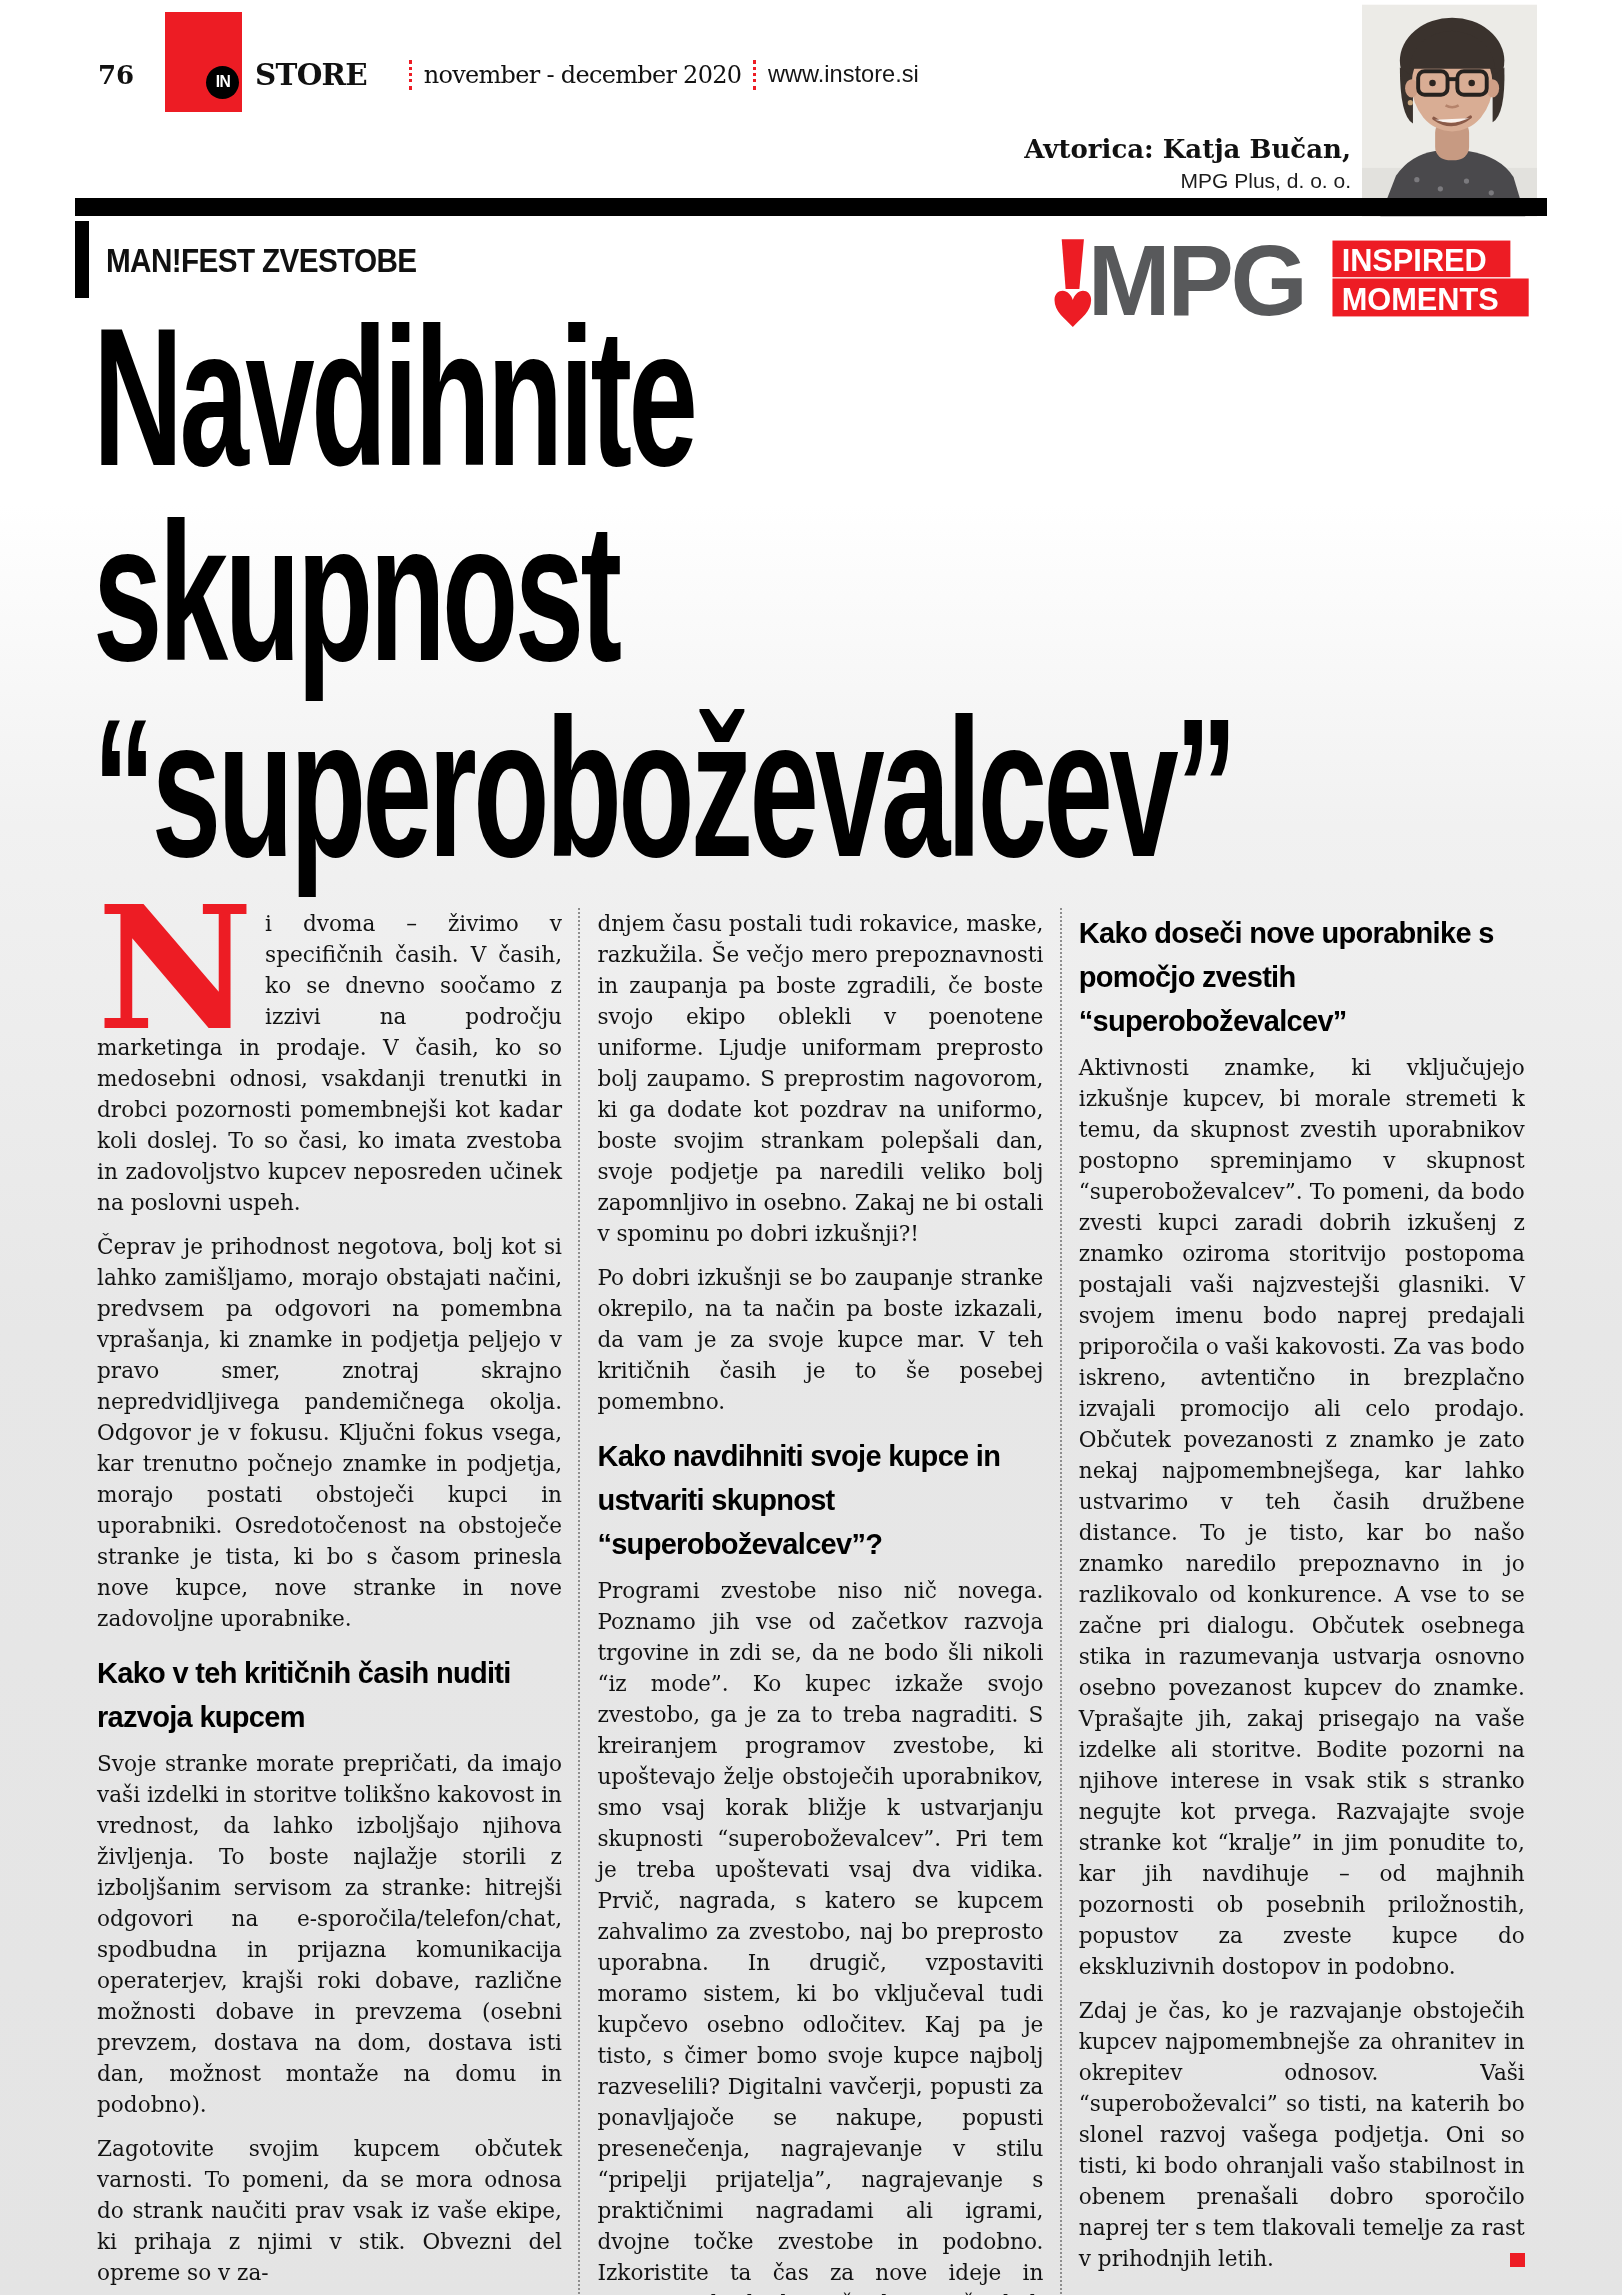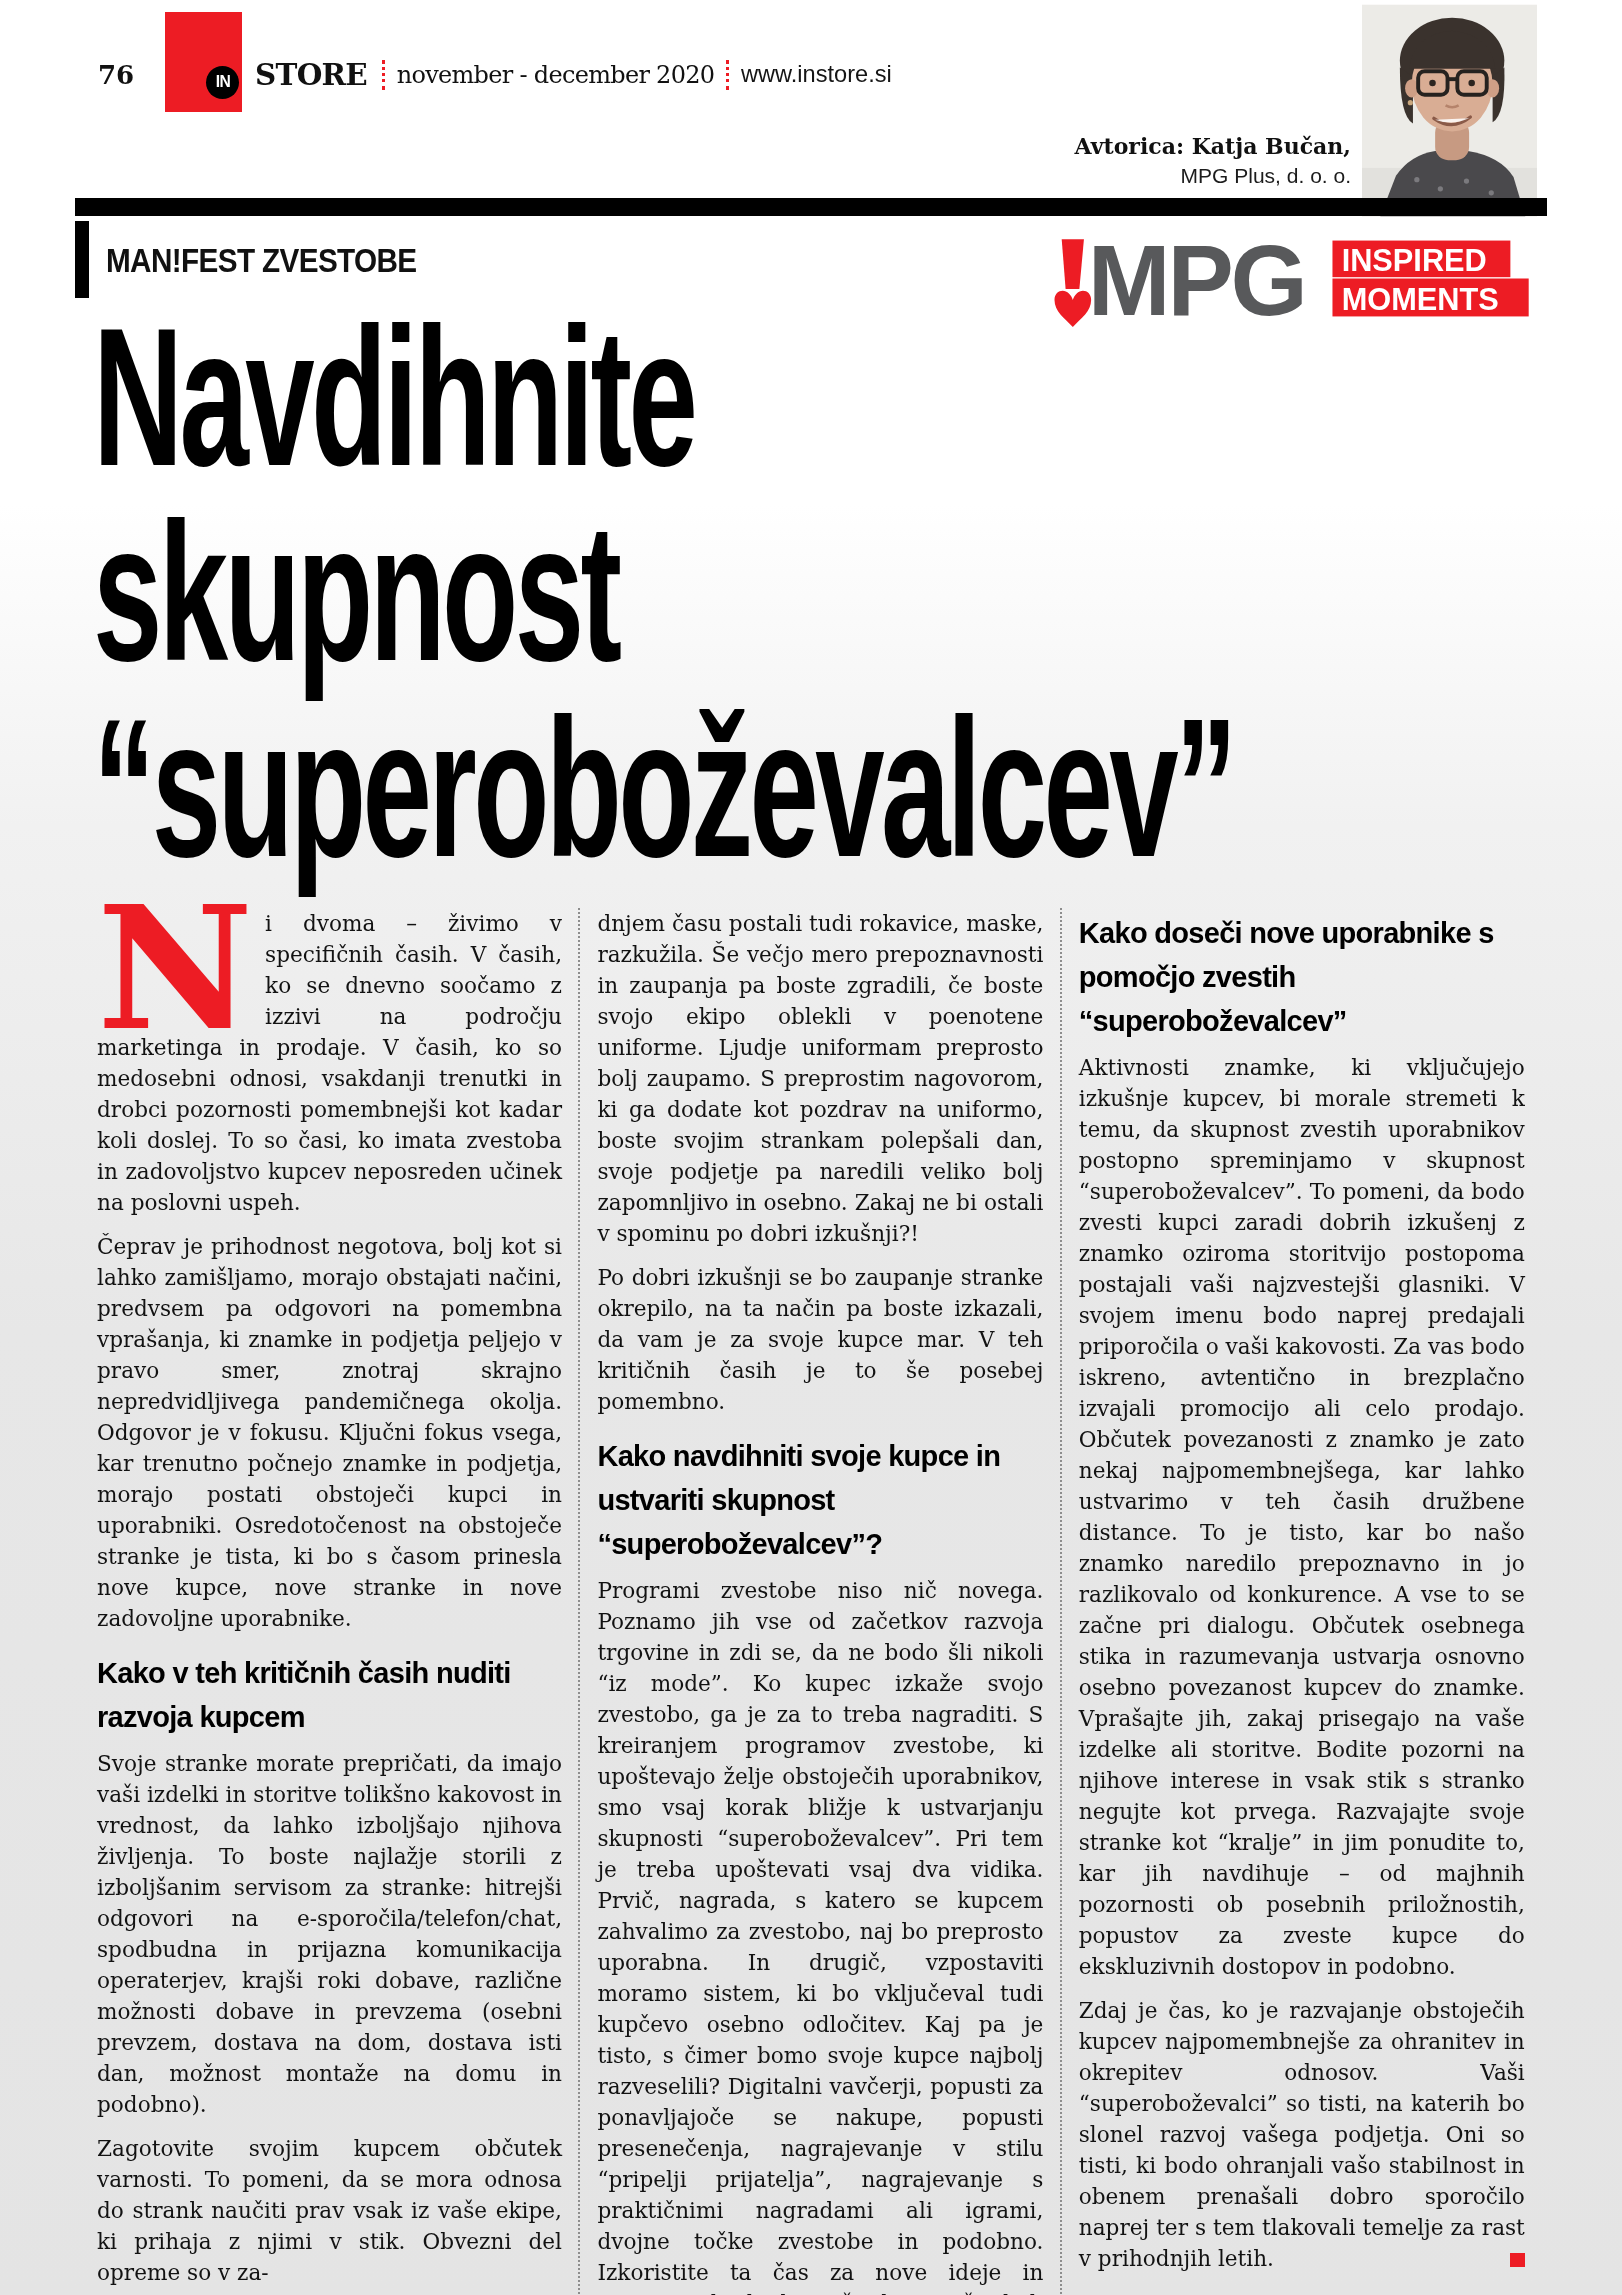--- a/index.html
+++ b/index.html
@@ -19,29 +19,29 @@
     color:var(--ink);
   }
 
   
   .brand-block{position:absolute;left:165px;top:11.8px;width:77px;height:100px;background:var(--red);}
   .in-circle{position:absolute;right:2.6px;bottom:13px;width:33px;height:33px;border-radius:50%;
     background:#000;color:#fff;display:flex;align-items:center;justify-content:center;
     font-family:"Liberation Sans",sans-serif;font-weight:bold;font-size:15.7px;letter-spacing:-0.7px;}
   .header-text-row{position:absolute;left:98px;top:56px;height:37px;display:flex;align-items:center;}
   .page-num{font-weight:bold;font-size:26px;width:157px;}
-  .store-word{font-weight:bold;font-size:29.4px;letter-spacing:-0.7px;margin-right:3px;}
+  .store-word{font-weight:bold;font-size:29.4px;letter-spacing:-0.7px;margin-right:30px;}
   .hdr-divider{width:0;height:30px;border-left:3.3px dotted var(--red);margin:0 11.8px;}
   .issue{font-weight:normal;font-size:24px;letter-spacing:-0.7px;}
   .site{font-family:"Liberation Sans",sans-serif;font-size:23.6px;color:#151515;}
 
   .section-title{position:absolute;left:97px;top:122px;font-weight:bold;font-size:43px;letter-spacing:-0.7px;}
 
   .author{position:absolute;right:272px;top:133px;text-align:right;line-height:1.25;}
-  .author-name{font-weight:bold;font-size:22px;}
+  .author-name{font-weight:bold;font-size:26px;}
   .author-co{font-family:"Liberation Sans",sans-serif;font-size:21px;margin-top:2.6px;color:#1c1c1c;}
 
   .photo{position:absolute;left:1362px;top:3.9px;width:175px;height:213px;}
 
   .top-rule{position:absolute;left:75px;top:198px;width:1472px;height:17.7px;background:#000;}
 
   .kicker-bar{position:absolute;left:75px;top:221px;width:13.7px;height:77px;background:#000;}
   .kicker{position:absolute;left:106px;top:242px;font-family:"Liberation Sans",sans-serif;
     font-weight:bold;font-size:33px;letter-spacing:-0.7px;transform:scaleX(.9);transform-origin:left;}
 

